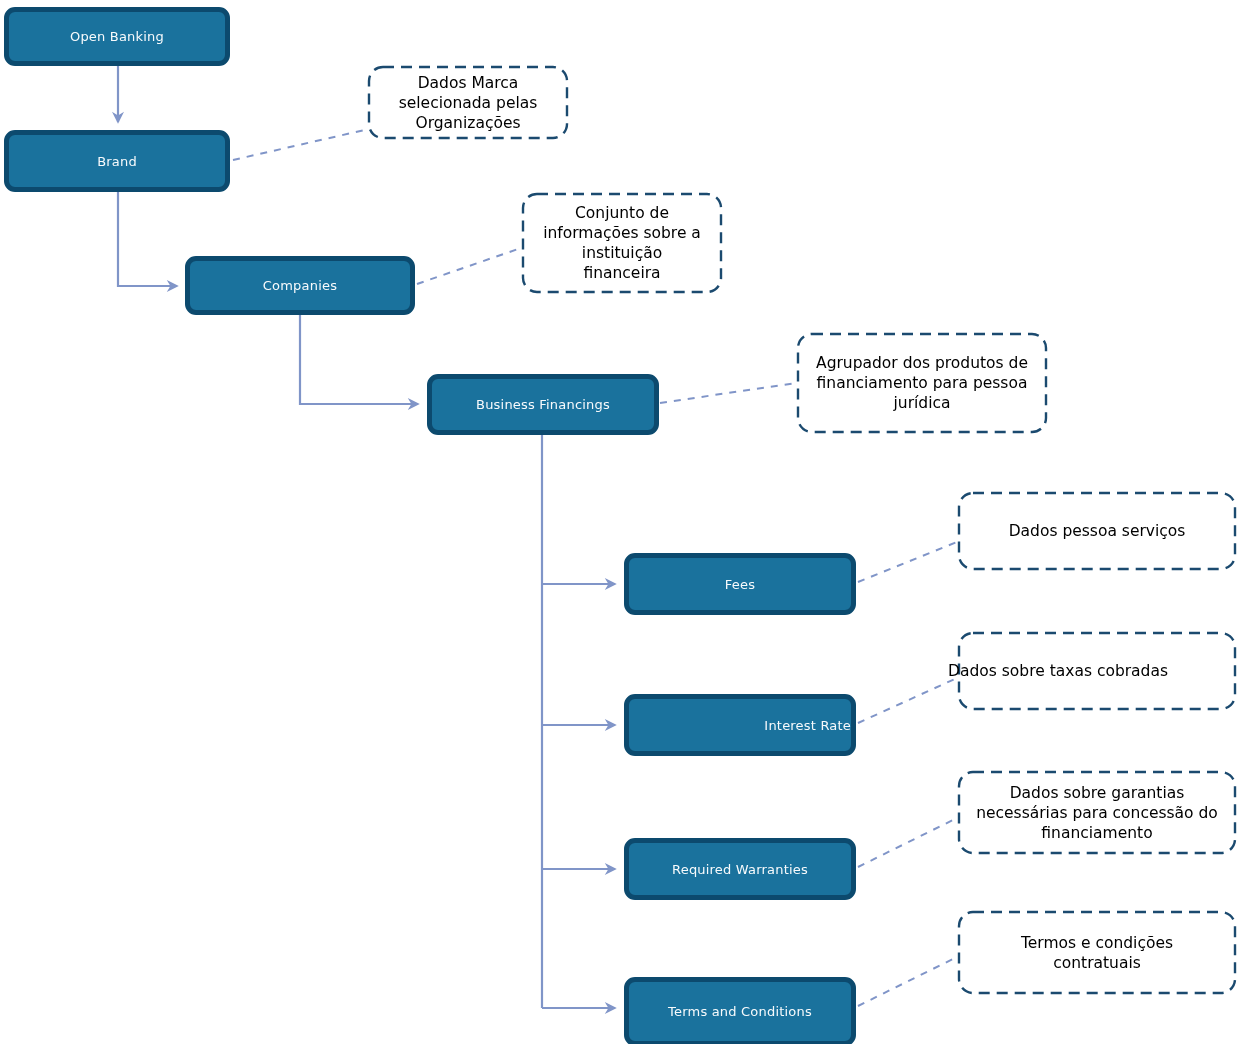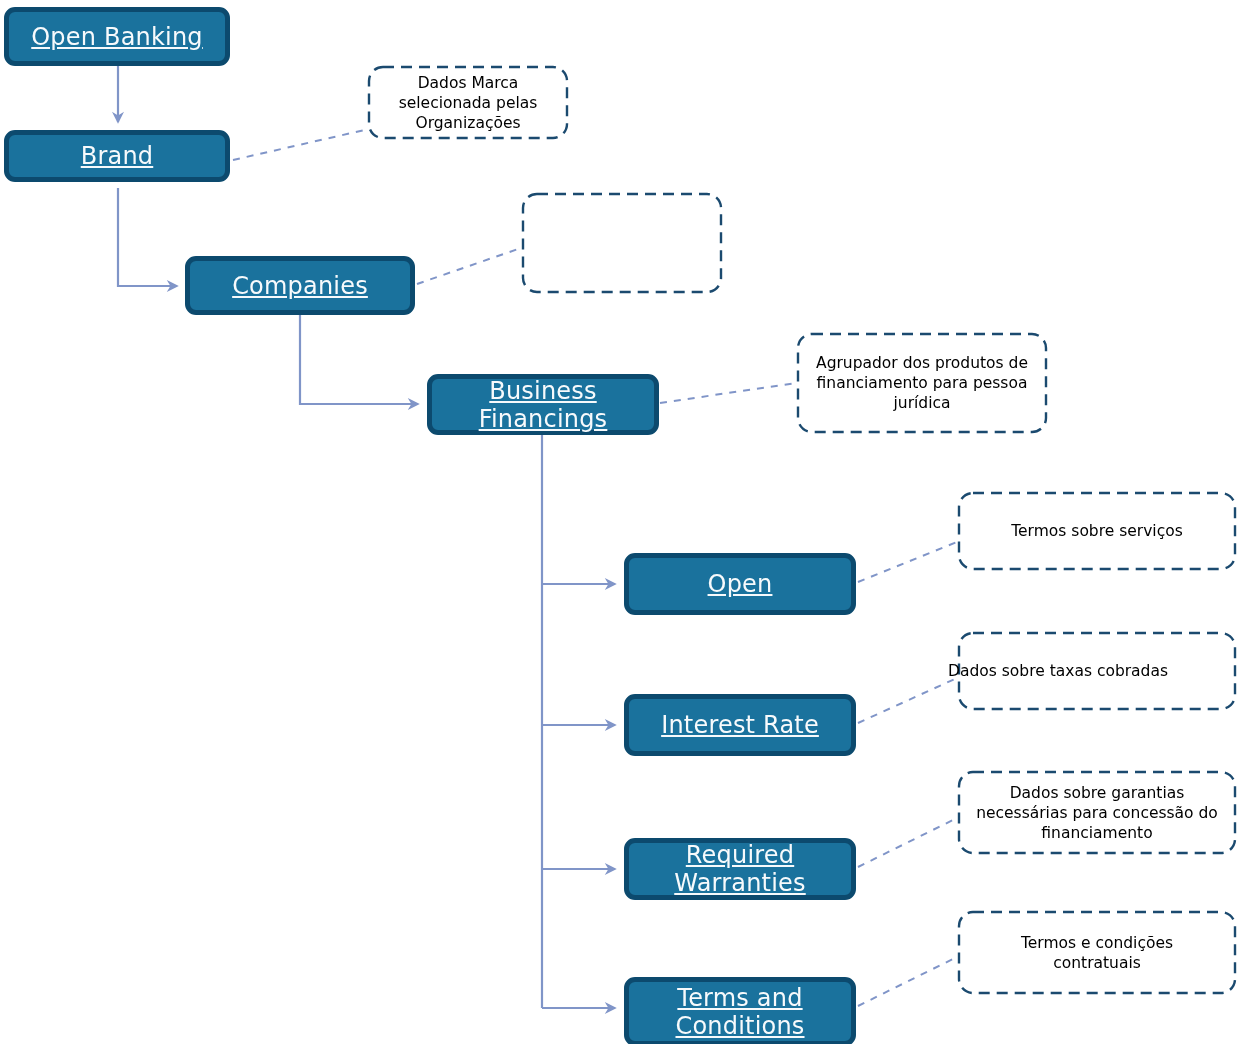--- a/index.html
+++ b/index.html
@@ -23,28 +23,27 @@
     height: 1044px;
     pointer-events: none;
   }
   .node {
     position: absolute;
     box-sizing: border-box;
     background: #1a729d;
     border: 5px solid #0c4a6e;
     border-radius: 11px;
     color: #f7fafc;
-    font-size: 24px;
+    font-size: 13px;
     display: flex;
     align-items: center;
     justify-content: center;
     text-align: center;
     letter-spacing: 0.2px;
     cursor: pointer;
-    text-decoration: underline;
   }
   .note {
     position: absolute;
     box-sizing: border-box;
     color: #000000;
     font-size: 15.5px;
     line-height: 20px;
     display: flex;
     align-items: center;
     justify-content: center;
@@ -87,59 +86,62 @@
     <rect x="959" y="493" width="276" height="76" rx="14" fill="#ffffff" stroke="#1b4a6f" stroke-width="2.4" stroke-dasharray="11 7"></rect>
     <rect x="959" y="633" width="276" height="76" rx="14" fill="#ffffff" stroke="#1b4a6f" stroke-width="2.4" stroke-dasharray="11 7"></rect>
     <rect x="959" y="772" width="276" height="81" rx="14" fill="#ffffff" stroke="#1b4a6f" stroke-width="2.4" stroke-dasharray="11 7"></rect>
     <rect x="959" y="912" width="276" height="81" rx="14" fill="#ffffff" stroke="#1b4a6f" stroke-width="2.4" stroke-dasharray="11 7"></rect>
   </svg>
 
   <div class="node" style="left:4px; top:7px; width:226px; height:59px;">
     <span>Open Banking</span>
   </div>
 
-  <div class="node" style="left:4px; top:130px; width:226px; height:52px;">
+  <div class="node" style="left:4px; top:130px; width:226px; height:62px;">
     <span>Brand</span>
   </div>
 
   <div class="node" style="left:185px; top:256px; width:230px; height:59px;">
     <span>Companies</span>
   </div>
 
   <div class="node" style="left:427px; top:374px; width:232px; height:61px;">
     <span>Business Financings</span>
   </div>
 
   <div class="node" style="left:624px; top:553px; width:232px; height:62px;">
-    <span>Open</span>
+    <span>Fees</span>
   </div>
 
-  <div class="node" style="left:624px; top:694px; width:232px; height:62px;">
+  <div class="node" style="left:624px; top:694px; width:232px; height:62px;justify-content:flex-end;">
     <span>Interest Rate</span>
   </div>
 
   <div class="node" style="left:624px; top:838px; width:232px; height:62px;">
     <span>Required Warranties</span>
   </div>
 
   <div class="node" style="left:624px; top:977px; width:232px; height:69px;">
     <span>Terms and Conditions</span>
   </div>
 
   <div class="note" style="left:369px; top:67px; width:198px; height:71px; padding:0 14px;">
     <span>Dados Marca selecionada pelas Organizações</span>
   </div>
 
+  <div class="note" style="left:523px; top:194px; width:198px; height:98px; padding:0 20px;">
+    <span>Conjunto de informações sobre a instituição financeira</span>
+  </div>
 
   <div class="note" style="left:798px; top:334px; width:248px; height:98px; padding:0 16px;">
     <span>Agrupador dos produtos de financiamento para pessoa jurídica</span>
   </div>
 
   <div class="note" style="left:959px; top:493px; width:276px; height:76px; padding:0 14px;">
-    <span>Termos sobre serviços</span>
+    <span>Dados pessoa serviços</span>
   </div>
 
   <div class="note" style="left:920px; top:633px; width:276px; height:76px; padding:0 10px;">
     <span>Dados sobre taxas cobradas</span>
   </div>
 
   <div class="note" style="left:959px; top:912px; width:276px; height:81px; padding:0 40px;">
     <span>Termos e condições contratuais</span>
   </div>
 

